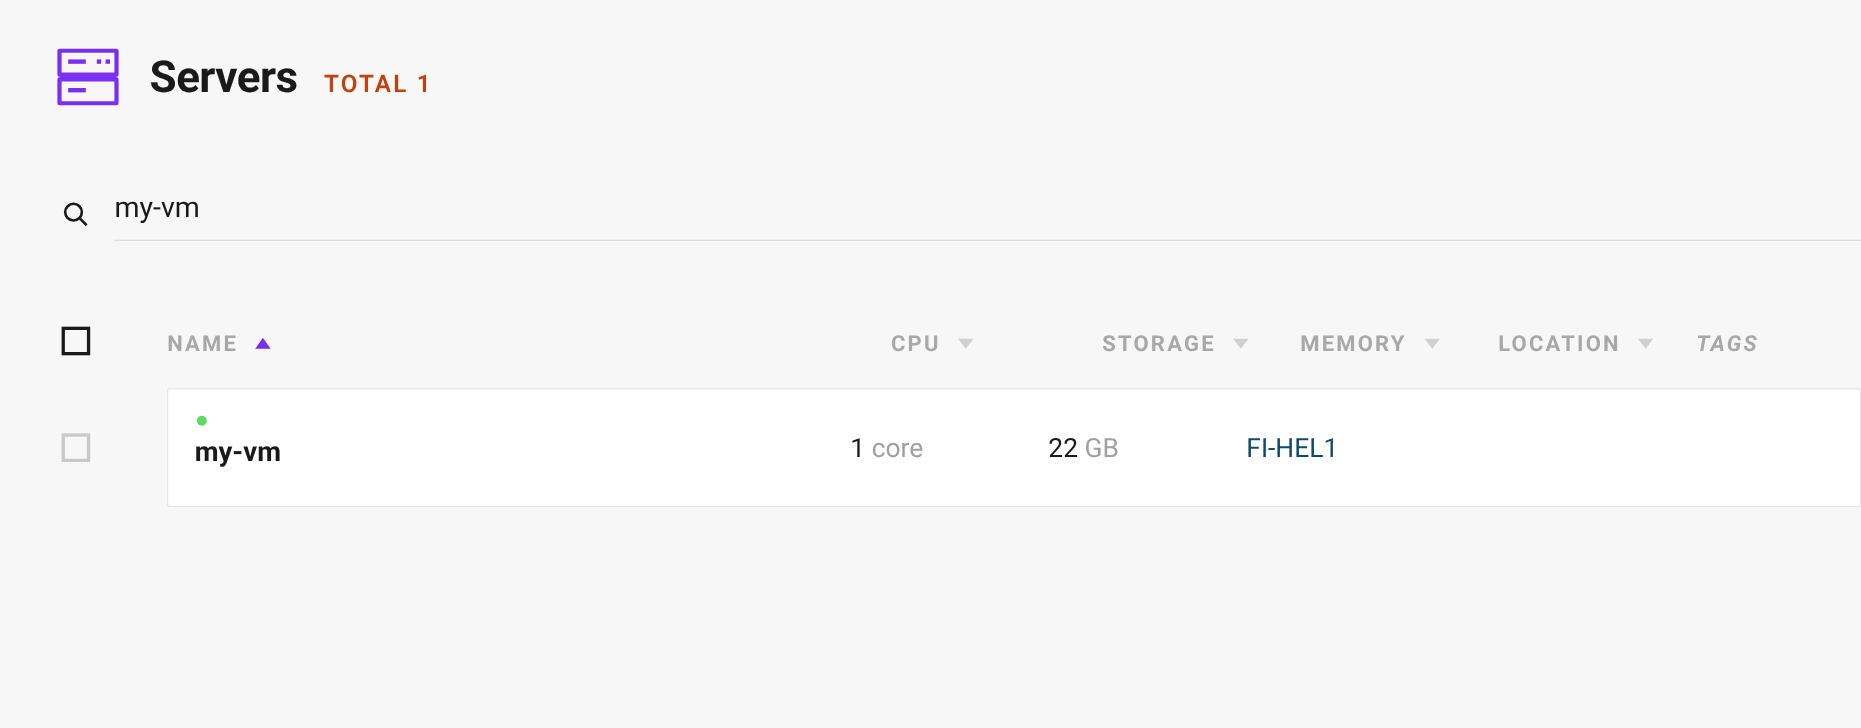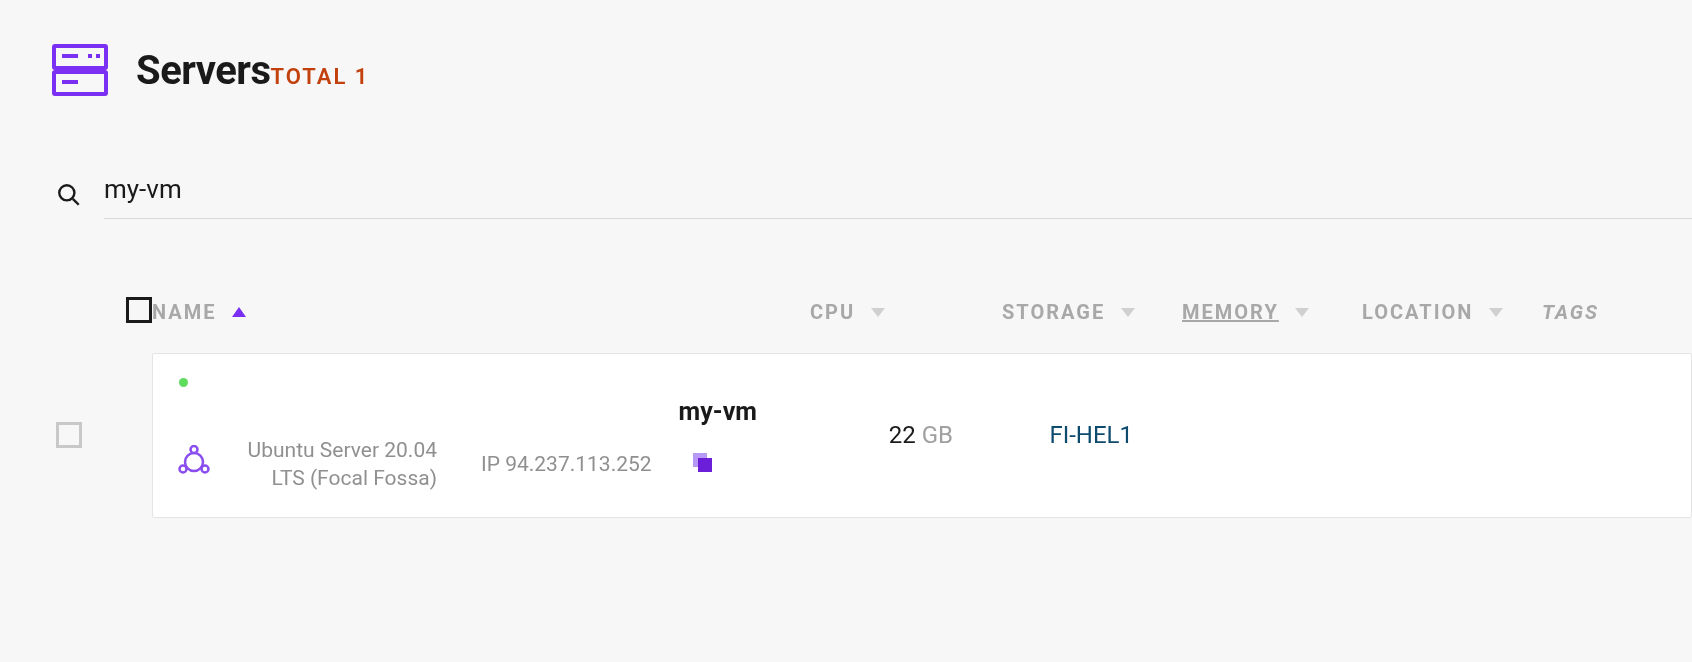--- a/index.html
+++ b/index.html
@@ -17,20 +17,21 @@
   .header {
     display: flex;
     align-items: center;
     gap: 28px;
     margin-bottom: 78px;
   }
   .header-icon svg { display: block; }
   .header-title {
     display: flex;
     align-items: baseline;
+    gap: 24px;
   }
   .header-title h1 {
     font-size: 40px;
     font-weight: 700;
     color: #1a1a1a;
     letter-spacing: -0.5px;
   }
   .header-total {
     font-size: 22px;
     font-weight: 600;
@@ -56,42 +57,41 @@
     border: none;
     background: transparent;
     font-size: 26px;
     color: #1a1a1a;
     outline: none;
     width: 100%;
     font-family: inherit;
   }
   .table {
     width: 100%;
-    text-align: right;
   }
   .thead {
     display: flex;
     align-items: center;
     padding: 0 0 26px 0;
   }
   .th {
     font-size: 20px;
     font-weight: 700;
     letter-spacing: 2px;
     color: #a8a8a8;
     text-transform: uppercase;
     display: flex;
     align-items: center;
     gap: 16px;
   }
   .col-check { width: 100px; padding-left: 4px; }
   .col-name  { width: 620px; }
   .col-cpu   { width: 180px; margin-left: 38px; }
   .col-storage { width: 180px; margin-left: 12px; }
-  .col-memory  { width: 180px; text-decoration: underline; }
+  .col-memory  { width: 180px; }
   .col-location { width: 180px; }
   .col-tags  { width: 120px; font-style: italic; }
   .sort-arrow {
     width: 0; height: 0;
     border-left: 7px solid transparent;
     border-right: 7px solid transparent;
     border-bottom: 10px solid #7b2ff2;
     display: inline-block;
   }
   .dropdown-arrow {
@@ -242,38 +242,24 @@
     </div>
 
     <div class="row-wrap">
       <div class="row-check-cell">
         <span class="checkbox light"></span>
       </div>
       <div class="row-card">
         <div class="name-cell">
           <div class="status-dot"></div>
           <div class="server-name">my-vm</div>
-          <div class="os-line">
-            <span class="os-icon">
-              <svg width="34" height="34" viewBox="0 0 34 34">
-                <circle cx="17" cy="17" r="9" fill="none" stroke="#8a4df0" stroke-width="2.5"></circle>
-                <circle cx="17" cy="4.5" r="3.5" fill="#fff" stroke="#8a4df0" stroke-width="2.5"></circle>
-                <circle cx="6" cy="24" r="3.5" fill="#fff" stroke="#8a4df0" stroke-width="2.5"></circle>
-                <circle cx="28" cy="24" r="3.5" fill="#fff" stroke="#8a4df0" stroke-width="2.5"></circle>
-              </svg>
-            </span>
-            <span class="os-text">Ubuntu Server 20.04 LTS (Focal Fossa)</span>
-            <span class="ip-text">IP 94.237.113.252</span>
-            <span class="copy-icon">
-              <svg width="24" height="24" viewBox="0 0 24 24">
-                <rect x="3" y="3" width="14" height="14" fill="#b89af6"></rect>
-                <rect x="8" y="8" width="14" height="14" fill="#6b1fd8"></rect>
-              </svg>
-            </span>
-          </div>
+        </div>
+        <div class="metric-cell cpu-cell">
+          <span>1</span>
+          <span class="unit">core</span>
         </div>
         <div class="metric-cell storage-cell">
           <span>22</span>
           <span class="unit">GB</span>
         </div>
         <div class="location-cell">
           <span>FI-HEL1</span>
         </div>
         <div class="tags-cell">
           <span></span>

